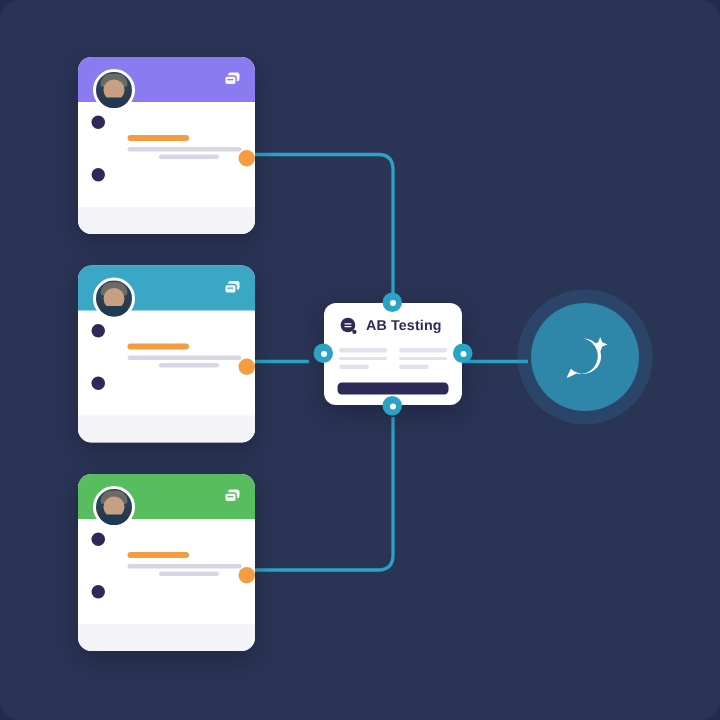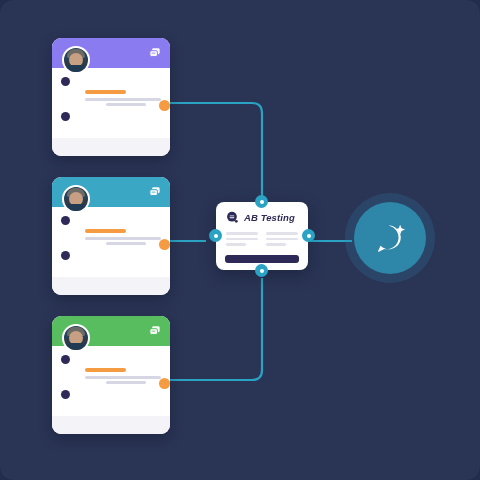--- a/index.html
+++ b/index.html
@@ -71,21 +71,21 @@
     width:11px;height:11px;border-radius:50%;background:#f59b42;
   }
 
   
   #center{
     position:absolute;left:216px;top:202px;
     width:92px;height:68px;background:#fff;border-radius:8px;
     box-shadow:0 5px 16px rgba(10,14,30,.35);
     padding:9px 10px 0 10px;box-sizing:border-box;
   }
-  #center .ctitle{display:flex;align-items:center;gap:5px;margin-bottom:8px;font-style:italic;}
+  #center .ctitle{display:flex;align-items:center;gap:5px;margin-bottom:8px;}
   #center .ctitle .tx{
     font-size:9.5px;font-weight:bold;color:#2d2a57;letter-spacing:.1px;
   }
   .cols{display:flex;gap:8px;}
   .col{flex:1;}
   .cln{height:2.5px;border-radius:2px;background:#e3e2ea;margin-bottom:3px;}
   .cln.s{width:62%;}
   .cbtn{
     position:absolute;left:9px;right:9px;bottom:7px;height:8px;
     background:#2d2a57;border-radius:3px;

